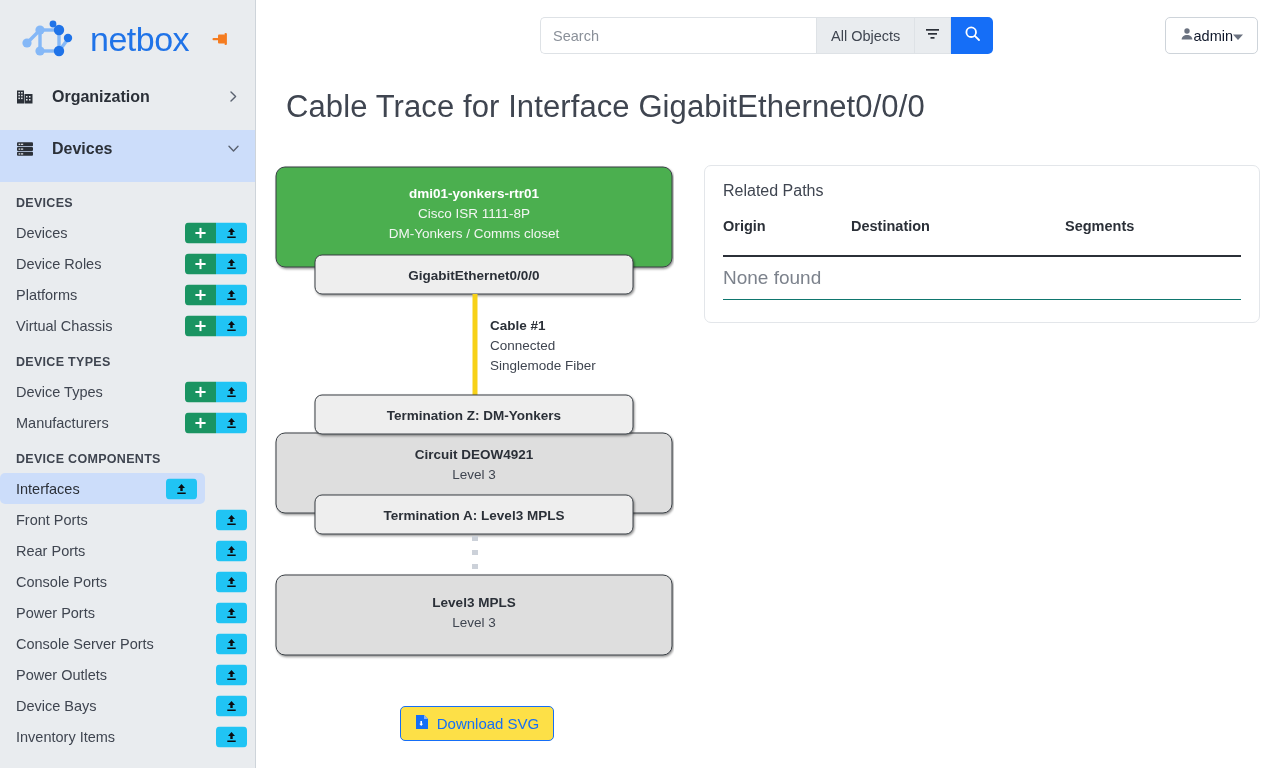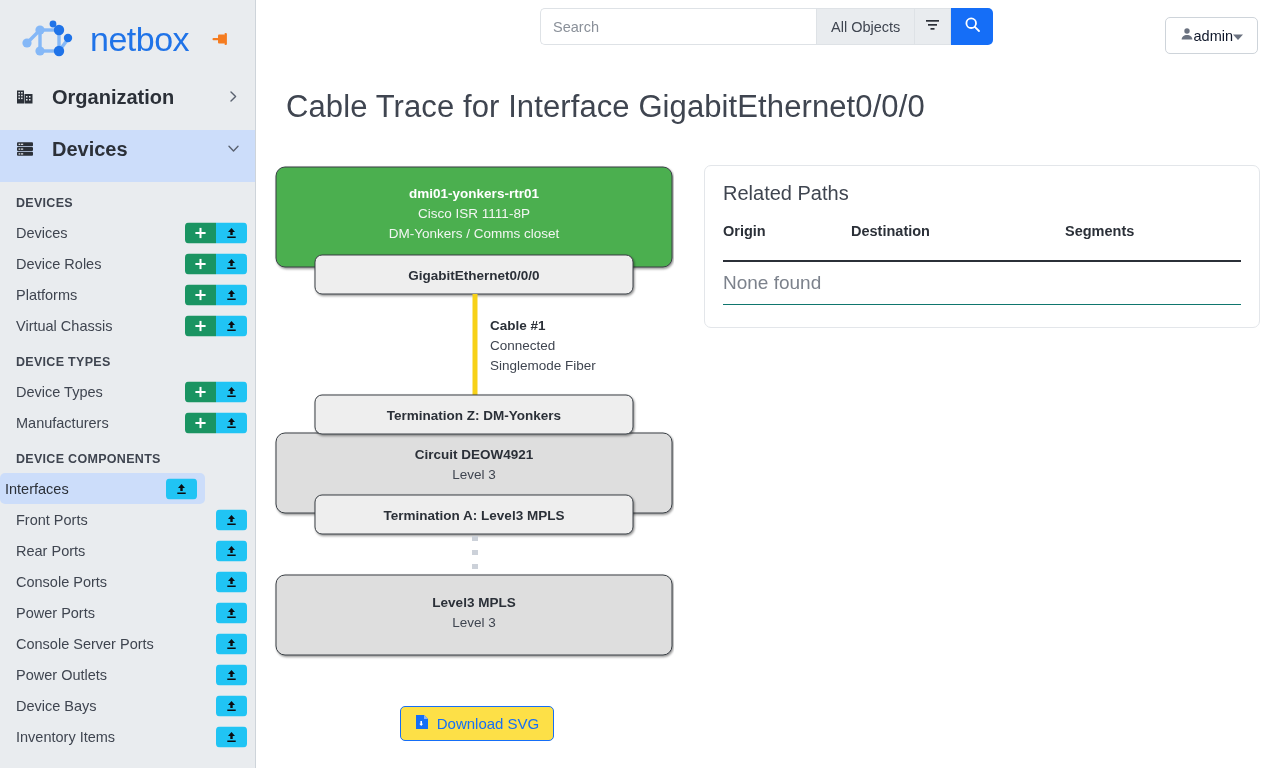--- a/index.html
+++ b/index.html
@@ -34,21 +34,21 @@
   .pin-icon {
     position: absolute; right: 26px; top: 50%; transform: translateY(-50%);
     width: 18px; height: 18px; cursor: pointer;
   }
 
   .nav-group {
     height: 52px;
     display: flex; align-items: center;
     padding: 0 16px 14px 16px;
     cursor: pointer;
-    font-size: 20px;
+    font-size: 16px;
     font-weight: 700;
     color: #2b3038;
   }
   .nav-group .gicon { width: 26px; flex: 0 0 26px; display: flex; align-items: center; }
   .nav-group .glabel { flex: 1; padding-left: 10px; }
   .nav-group .gchev { color: #5a6270; font-size: 13px; }
   .nav-group.active { background: #ccddfa; }
 
   .section-label {
     font-size: 12.5px; font-weight: 700; letter-spacing: .3px;
@@ -62,21 +62,21 @@
     position: relative;
     font-size: 14.5px;
     color: #3f4550;
     cursor: pointer;
   }
   .nav-item .nlabel { flex: 1; }
   .nav-item.selected {
     background: #ccddfa;
     border-radius: 5px;
     margin-right: 50px;
-    padding-left: 5px;
+    padding-left: 16px;
   }
   .nav-item.selected .nlabel { color: #2b3038; }
 
   .btn-group {
     position: absolute; right: 8px; top: 50%; transform: translateY(-50%);
     display: flex; align-items: stretch;
     border-radius: 4px; overflow: hidden;
     height: 21px;
   }
   .mini-btn {
@@ -93,21 +93,21 @@
     flex: 1; height: 768px; position: relative; overflow: hidden;
     background: #fff;
   }
   .topbar {
     height: 71px;
     display: flex; align-items: center;
     padding: 0 18px;
     position: relative;
   }
   .searchwrap {
-    position: absolute; left: 284px; top: 8px;
+    position: absolute; left: 284px; top: 17px;
     display: flex; align-items: stretch;
     height: 37px;
   }
   .search-input {
     width: 276px;
     border: 1px solid #dee2e6; border-right: none;
     border-radius: 5px 0 0 5px;
     padding: 0 12px;
     font-size: 14.5px; color: #3f4550;
     font-family: inherit;
@@ -190,21 +190,21 @@
   }
 
   
   .card {
     border: 1px solid #e3e6ea;
     border-radius: 7px;
     background: #fff;
     padding: 16px 18px 22px 18px;
   }
   .card-title {
-    font-size: 20px; font-weight: 400; color: #3f4550;
+    font-size: 16px; font-weight: 400; color: #3f4550;
     margin: 0 0 18px 0;
   }
   table.paths { width: 100%; border-collapse: collapse; }
   table.paths th {
     text-align: left;
     font-size: 14.5px;
     font-weight: 700;
     color: #2b3038;
     padding: 0 0 21px 0;
     border-bottom: 2px solid #2b3038;

